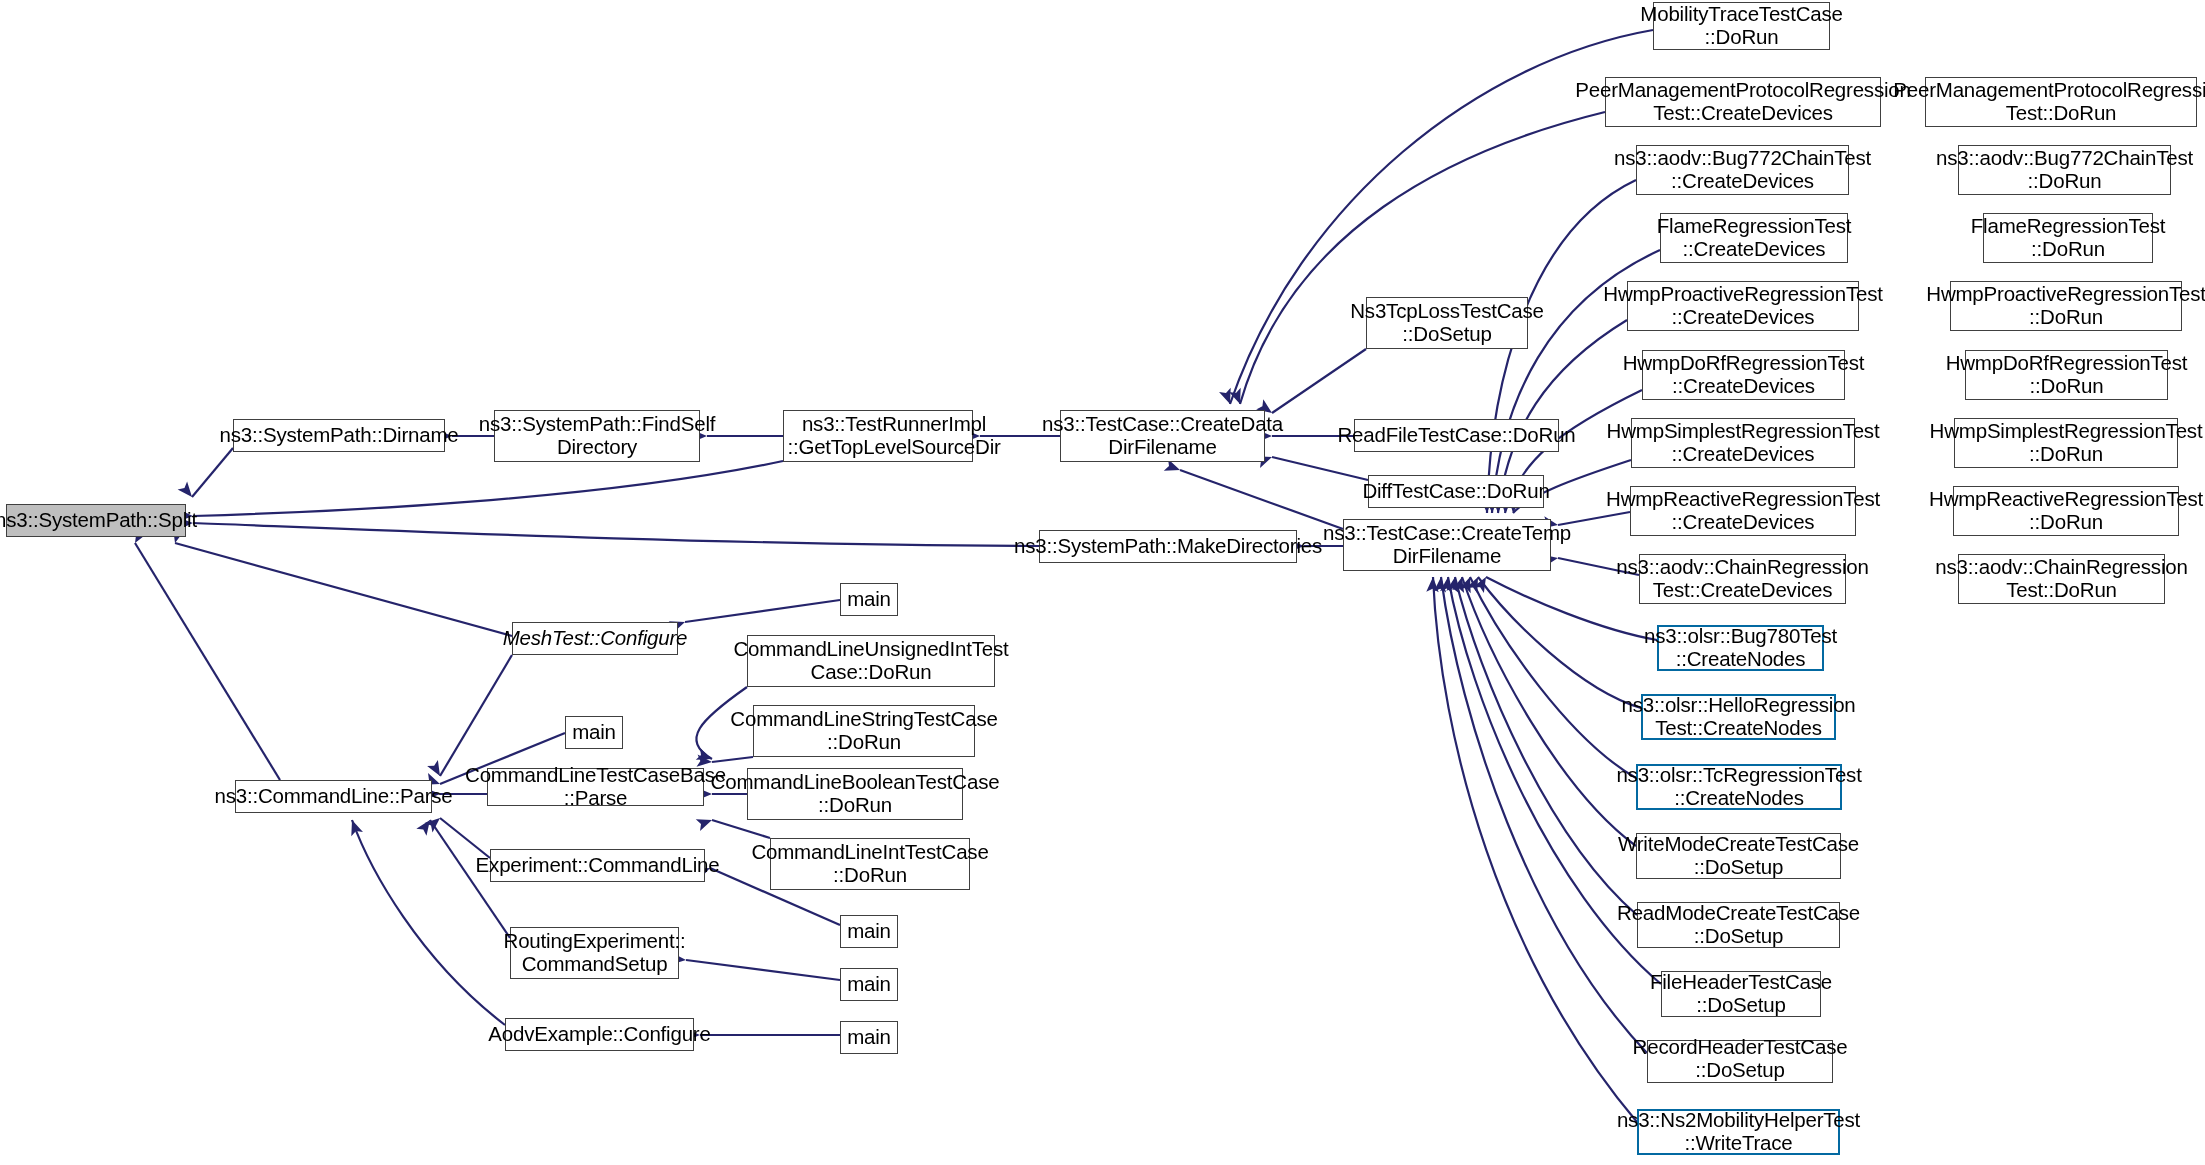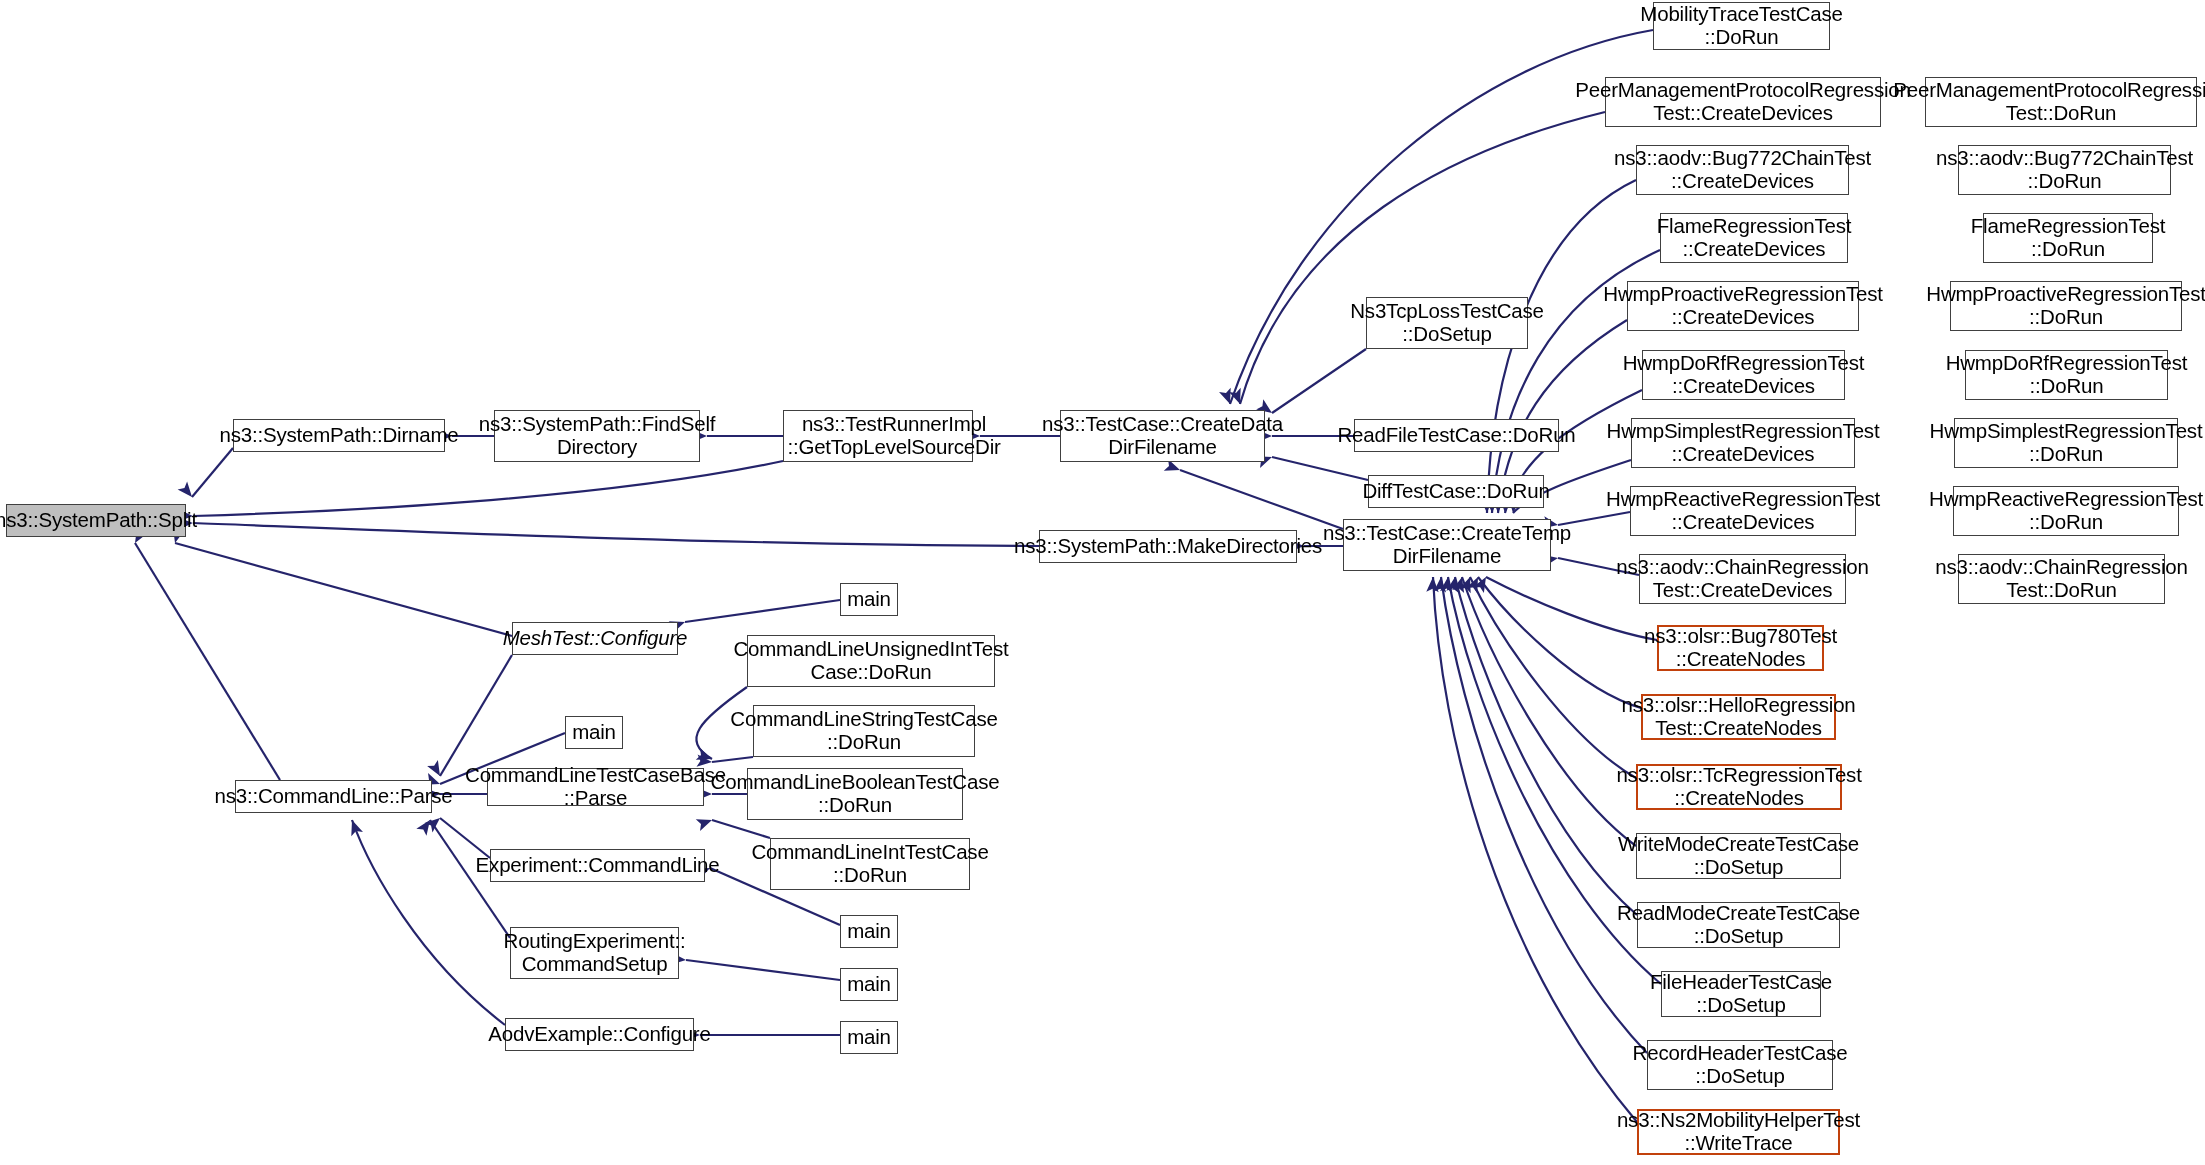--- a/index.html
+++ b/index.html
@@ -4,21 +4,21 @@
 <style>
   html,body{margin:0;padding:0;background:#ffffff;}
   body{font-family:"Liberation Sans","DejaVu Sans",sans-serif;}
   #graph-root{position:relative;width:2205px;height:1165px;background:#fff;overflow:hidden;}
   svg.layer{position:absolute;left:0;top:0;width:2205px;height:1165px;}
   .node-box{position:absolute;box-sizing:border-box;background:#ffffff;border:1.6px solid #404040;
             display:flex;align-items:center;justify-content:center;text-align:center;
             font-size:20.5px;line-height:1.12;color:#000;letter-spacing:-0.2px;
             font-family:"Liberation Sans","DejaVu Sans",sans-serif;}
   .node-box.root{background:#bfbfbf;border-color:#404040;}
-  .node-box.alert{border:2px solid #c2410c;}
+  .node-box.alert{border:2px solid #0369a1;}
   .node-label{padding:0 3px;white-space:pre-line;}
   .edge{fill:none;stroke:#25246b;stroke-width:2.2px;}
   .arrowhead{fill:#25246b;stroke:none;}
 </style>
 </head>
 <body>
 
 <div id="graph-root">
   <svg class="layer" id="edge-layer" viewBox="0 0 2205 1165" preserveAspectRatio="none">
       <path class="edge" d="M 233 448 L 192 497" stroke="#25246b"></path>
@@ -231,21 +231,21 @@
 ::DoSetup</span>
       </div>
       <div class="node-box" style="left: 1637px; top: 902px; width: 203px; height: 46px;">
         <span class="node-label">ReadModeCreateTestCase
 ::DoSetup</span>
       </div>
       <div class="node-box" style="left: 1661px; top: 971px; width: 160px; height: 46px;">
         <span class="node-label">FileHeaderTestCase
 ::DoSetup</span>
       </div>
-      <div class="node-box" style="left: 1647px; top: 1040px; width: 186px; height: 50px;">
+      <div class="node-box" style="left: 1647px; top: 1040px; width: 186px; height: 43px; align-items: flex-end;">
         <span class="node-label">RecordHeaderTestCase
 ::DoSetup</span>
       </div>
       <div class="node-box alert" style="left: 1637px; top: 1109px; width: 203px; height: 46px;">
         <span class="node-label">ns3::Ns2MobilityHelperTest
 ::WriteTrace</span>
       </div>
       <div class="node-box" style="left: 512px; top: 622px; width: 166px; height: 33px; font-style: italic;">
         <span class="node-label">MeshTest::Configure</span>
       </div>

